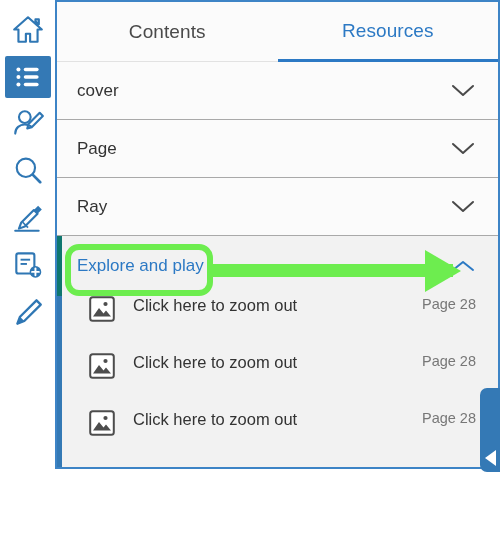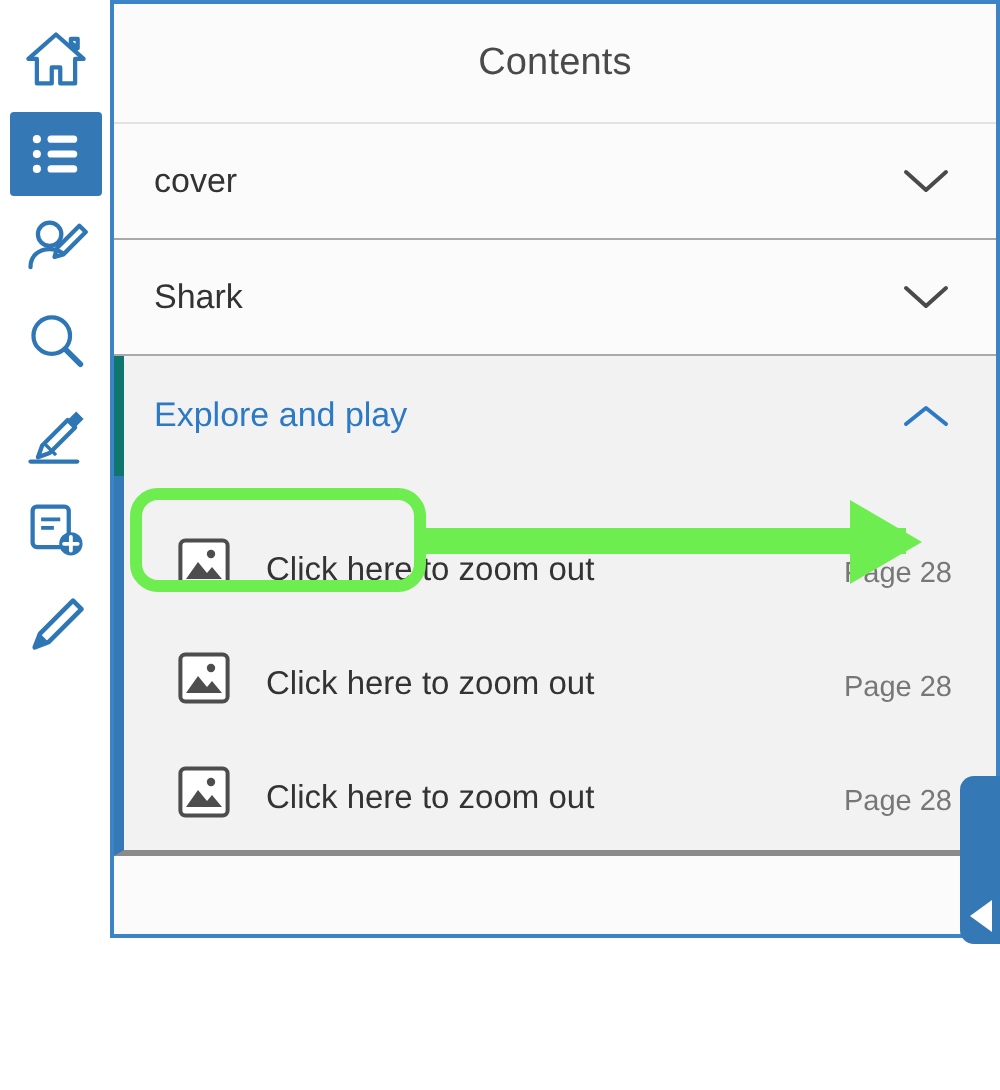--- a/index.html
+++ b/index.html
@@ -138,21 +138,21 @@
   
   .acc-body {
     background: #f2f2f2;
     border-left: 5px solid #3479b5;
     border-bottom: 3px solid #8b8b8b;
     padding: 0 0 16px 0;
   }
   .res-item {
     height: 57px;
     display: flex;
-    align-items: flex-end;
+    align-items: flex-start;
     padding: 0 22px 0 27px;
     box-sizing: border-box;
     cursor: pointer;
   }
   .res-icon {
     width: 26px;
     height: 26px;
     flex: 0 0 26px;
     margin-right: 18px;
   }
@@ -299,36 +299,45 @@
 
   </div>
 
   <div class="panel-wrap">
     <div class="panel">
 
       <div class="tabs">
         <div class="tab">
           <span>Contents</span>
         </div>
+        <div class="tab active">
+          <span>Resources</span>
+        </div>
       </div>
 
       <div class="acc-row">
         <span class="label">cover</span>
         <svg class="chev" viewBox="0 0 26 15">
           <polyline points="3,3 13,12 23,3" fill="none" stroke="#4a4a4a" stroke-width="2" stroke-linecap="round" stroke-linejoin="round"></polyline>
         </svg>
       </div>
 
       <div class="acc-row">
-        <span class="label">Shark</span>
+        <span class="label">Page</span>
         <svg class="chev" viewBox="0 0 26 15">
           <polyline points="3,3 13,12 23,3" fill="none" stroke="#4a4a4a" stroke-width="2" stroke-linecap="round" stroke-linejoin="round"></polyline>
         </svg>
       </div>
 
+      <div class="acc-row">
+        <span class="label">Ray</span>
+        <svg class="chev" viewBox="0 0 26 15">
+          <polyline points="3,3 13,12 23,3" fill="none" stroke="#4a4a4a" stroke-width="2" stroke-linecap="round" stroke-linejoin="round"></polyline>
+        </svg>
+      </div>
 
       <div class="acc-row open">
         <span class="label">Explore and play</span>
         <svg class="chev" viewBox="0 0 26 15">
           <polyline points="3,11 13,3 23,11" fill="none" stroke="#2c79c4" stroke-width="2" stroke-linecap="round" stroke-linejoin="round"></polyline>
         </svg>
       </div>
 
       <div class="acc-body">
 

